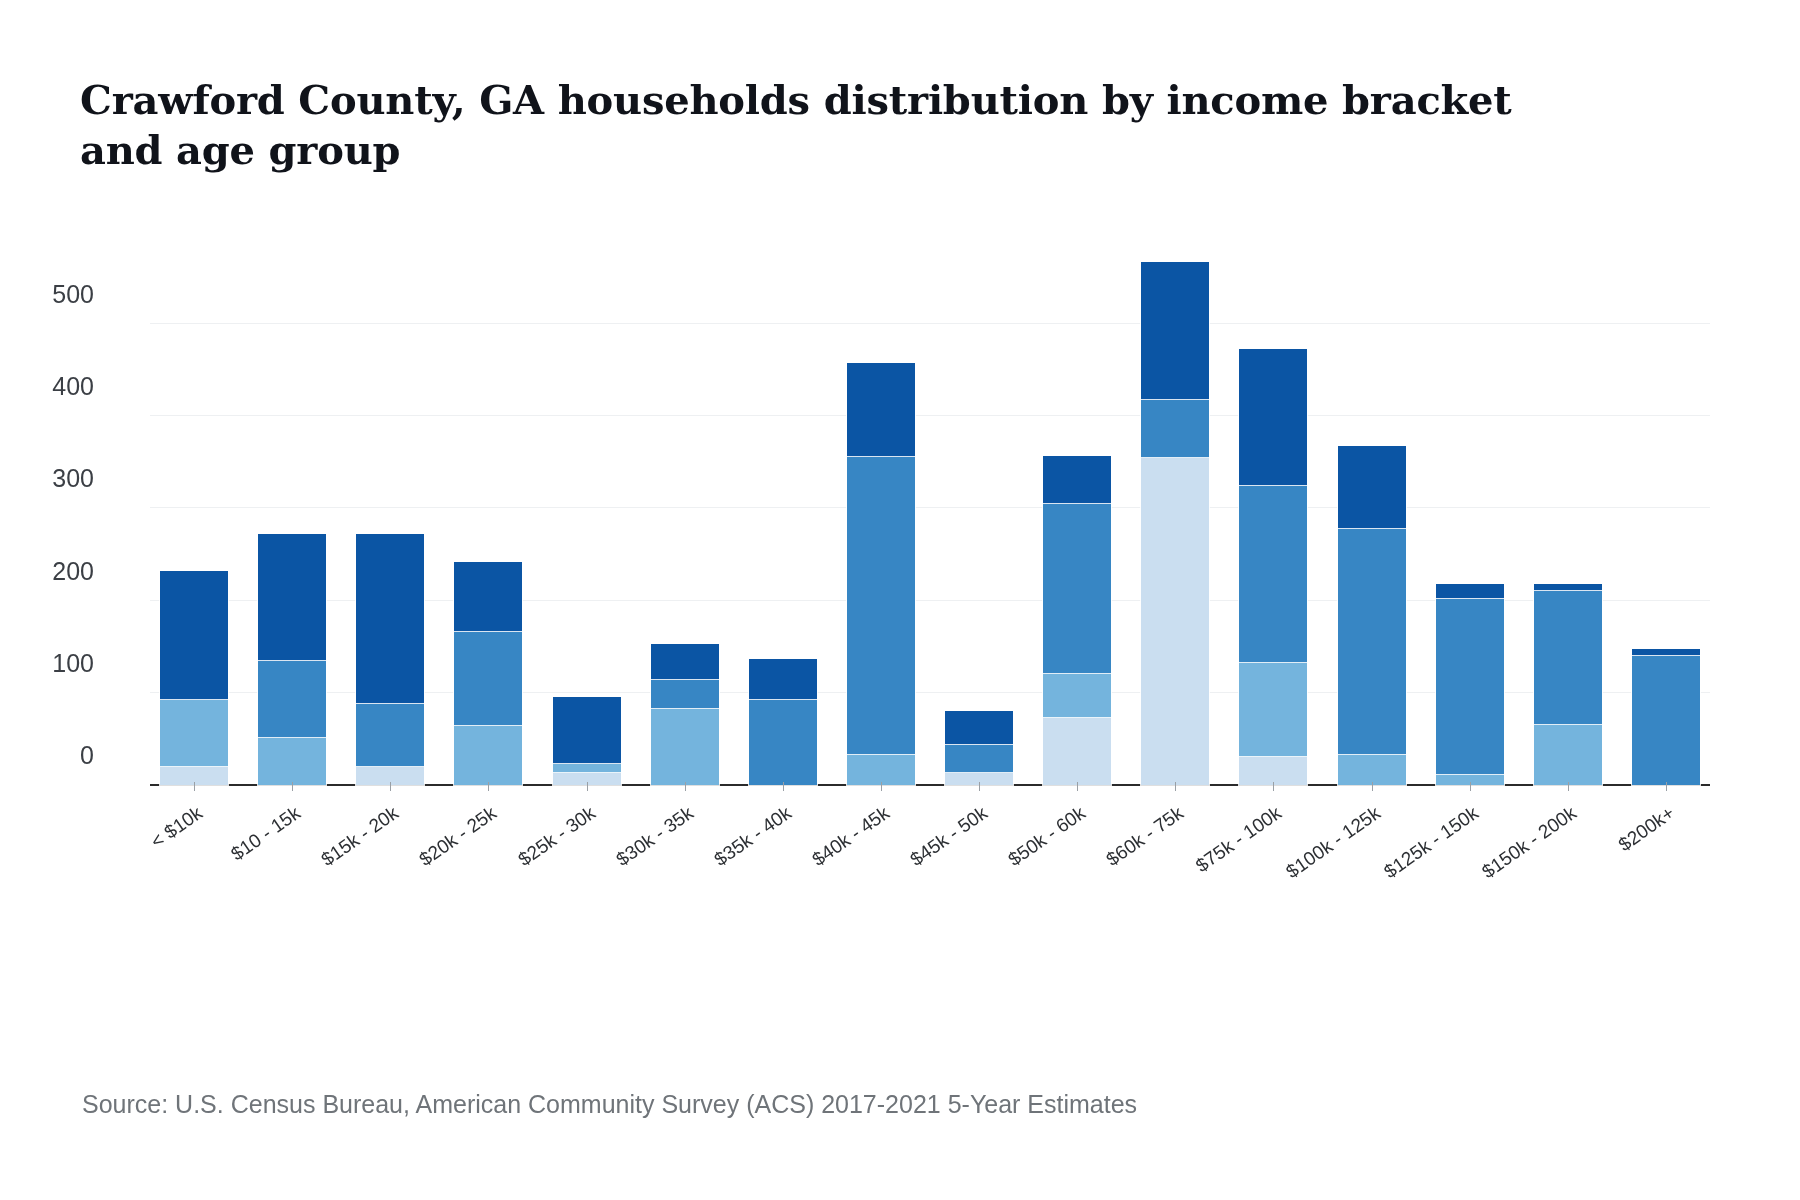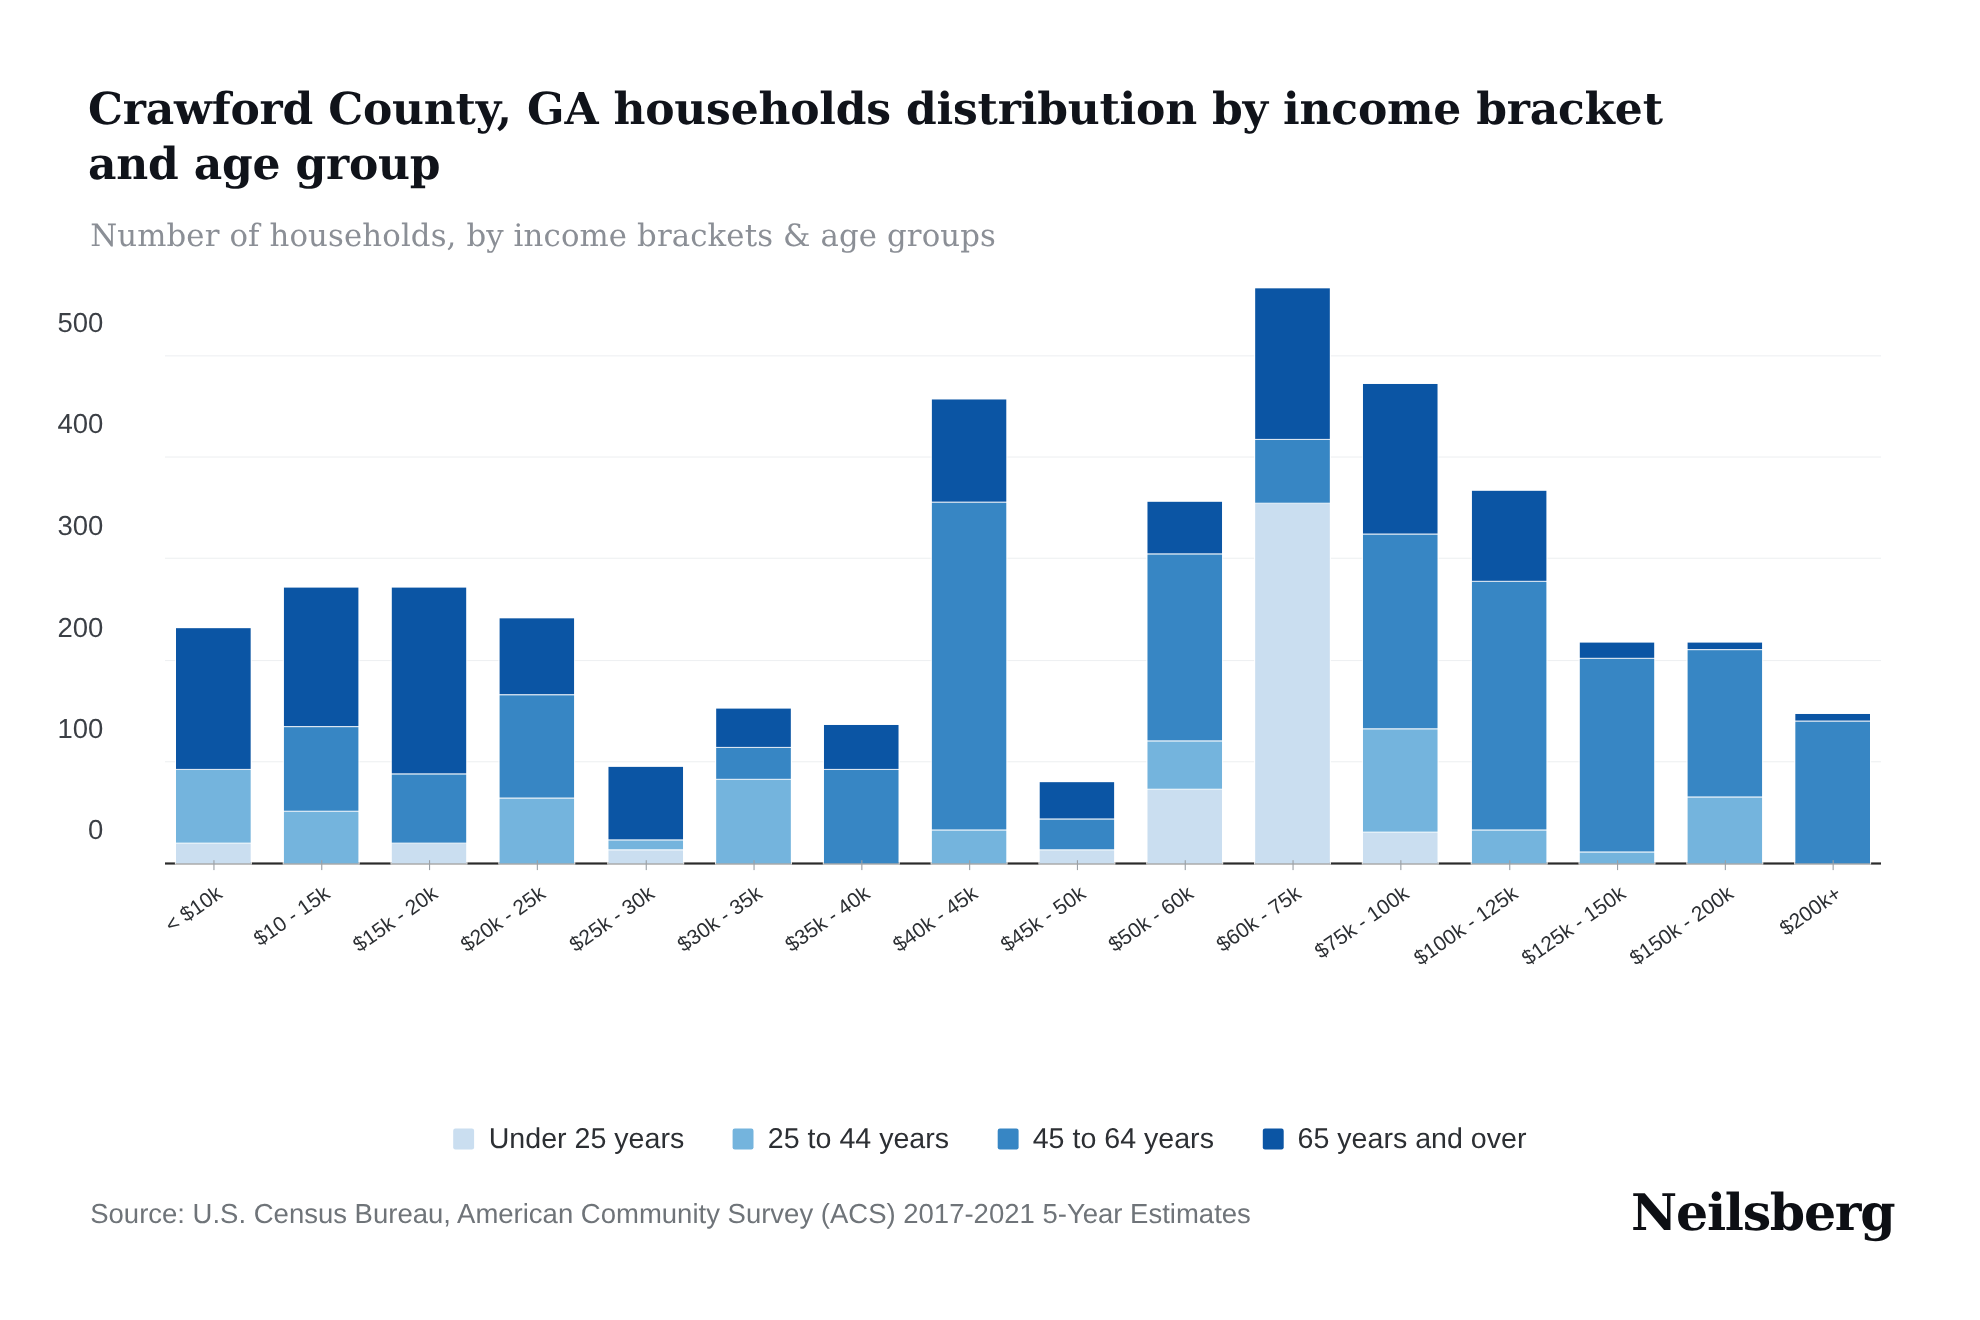--- a/index.html
+++ b/index.html
@@ -188,21 +188,20 @@
     letter-spacing: -1.2px;
     color: #0d0f14;
   }
 </style>
 </head>
 <body>
 
 <div class="page">
 
   <h1 class="title">Crawford County, GA households distribution by income bracket and age group</h1>
-  <div class="subtitle">Number of households, by income brackets &amp; age groups</div>
 
   <div class="plot" id="plot">
     <div id="gridlines">
         <div class="gridline" style="bottom: 92.2414px;"></div>
         <div class="gridline" style="bottom: 184.483px;"></div>
         <div class="gridline" style="bottom: 276.724px;"></div>
         <div class="gridline" style="bottom: 368.966px;"></div>
         <div class="gridline" style="bottom: 461.207px;"></div>
       </div>
     <div class="axis-line"></div>
@@ -358,35 +357,16 @@
       <div class="xlab-wrap">
         <div class="xtick"></div>
         <div class="xlab" style="transform: translateX(-100%) rotate(-35deg); transform-origin: right top;">$150k - 200k</div>
       </div>
       <div class="xlab-wrap">
         <div class="xtick"></div>
         <div class="xlab" style="transform: translateX(-100%) rotate(-35deg); transform-origin: right top;">$200k+</div>
       </div>
     </div>
 
-  <div class="legend" id="legend">
-      <div class="legend-item">
-        <span class="legend-swatch" style="background: rgb(202, 222, 240);"></span>
-        <span class="legend-label">Under 25 years</span>
-      </div>
-      <div class="legend-item">
-        <span class="legend-swatch" style="background: rgb(116, 180, 221);"></span>
-        <span class="legend-label">25 to 44 years</span>
-      </div>
-      <div class="legend-item">
-        <span class="legend-swatch" style="background: rgb(55, 134, 196);"></span>
-        <span class="legend-label">45 to 64 years</span>
-      </div>
-      <div class="legend-item">
-        <span class="legend-swatch" style="background: rgb(11, 85, 164);"></span>
-        <span class="legend-label">65 years and over</span>
-      </div>
-    </div>
 
   <div class="source">Source: U.S. Census Bureau, American Community Survey (ACS) 2017-2021 5-Year Estimates</div>
-  <div class="brand">Neilsberg</div>
 
 </div>
 
 </body></html>

